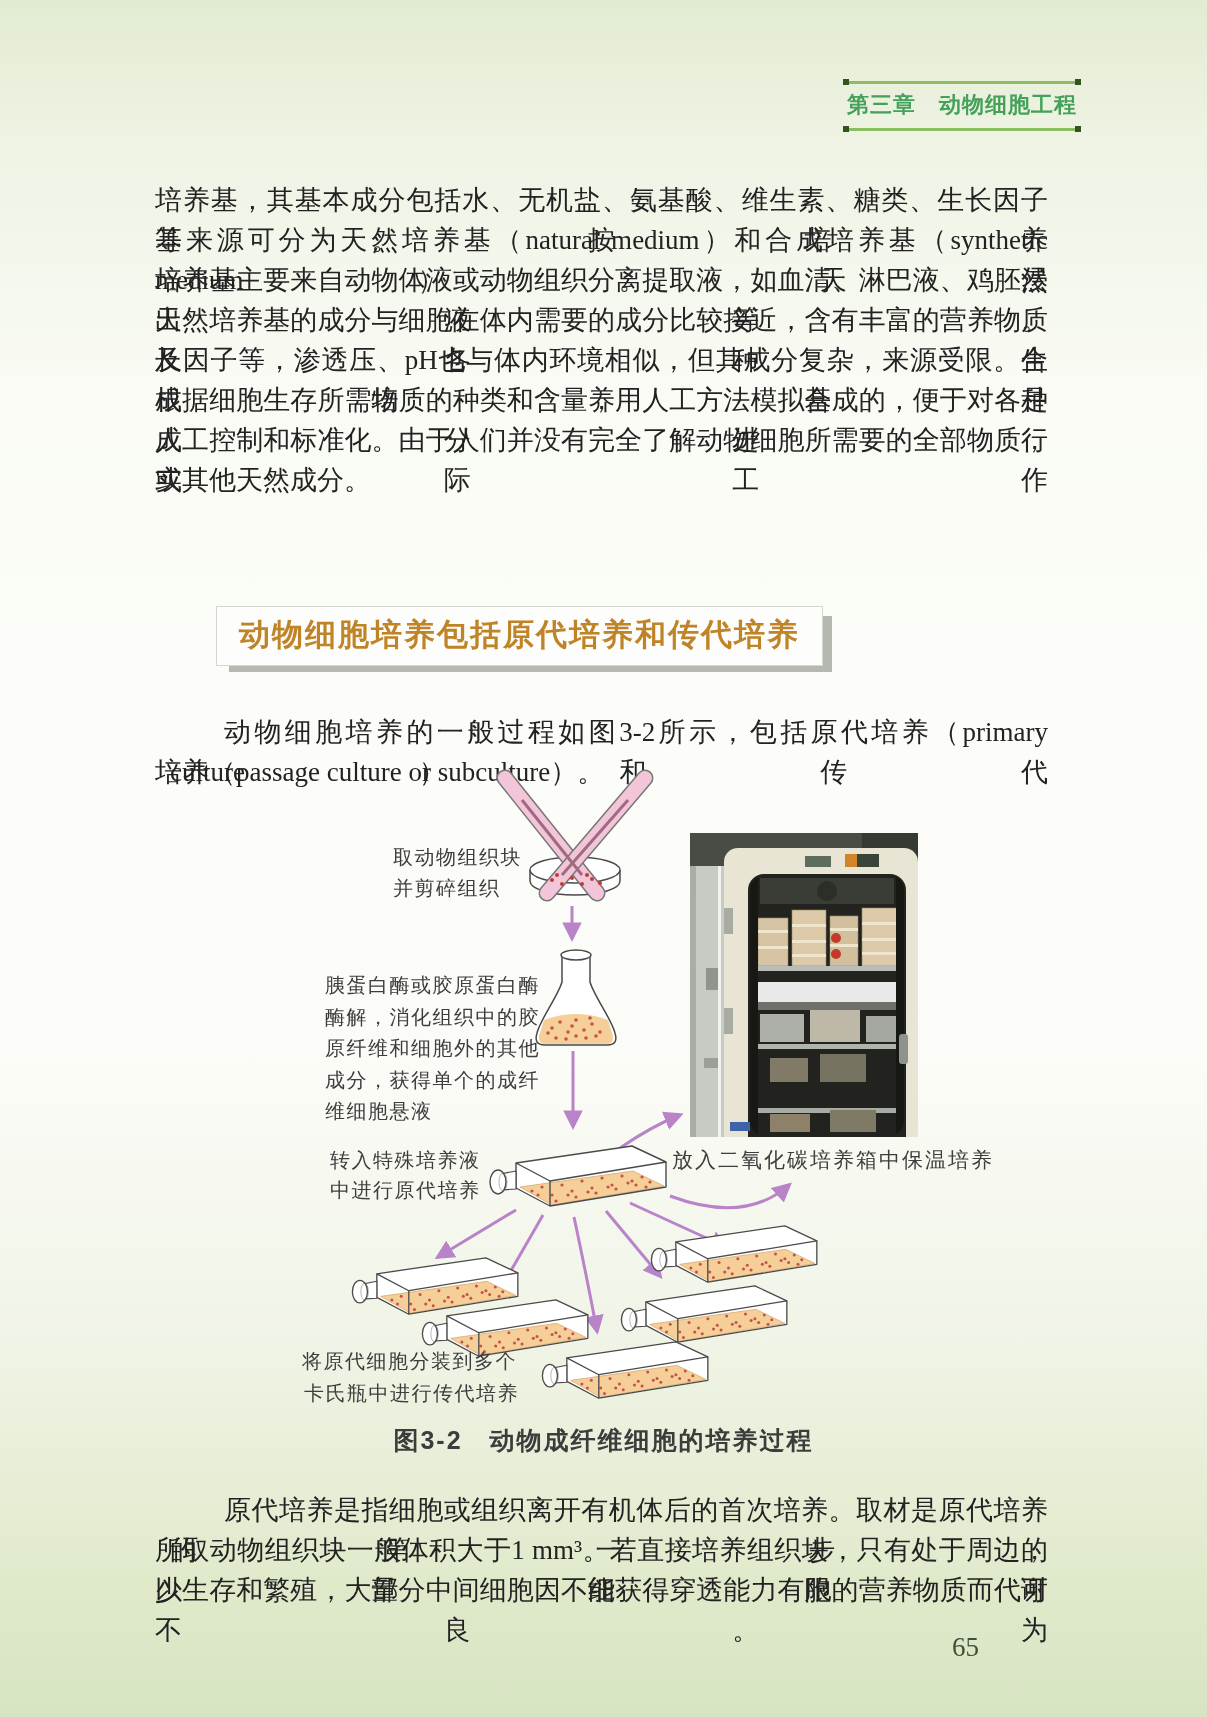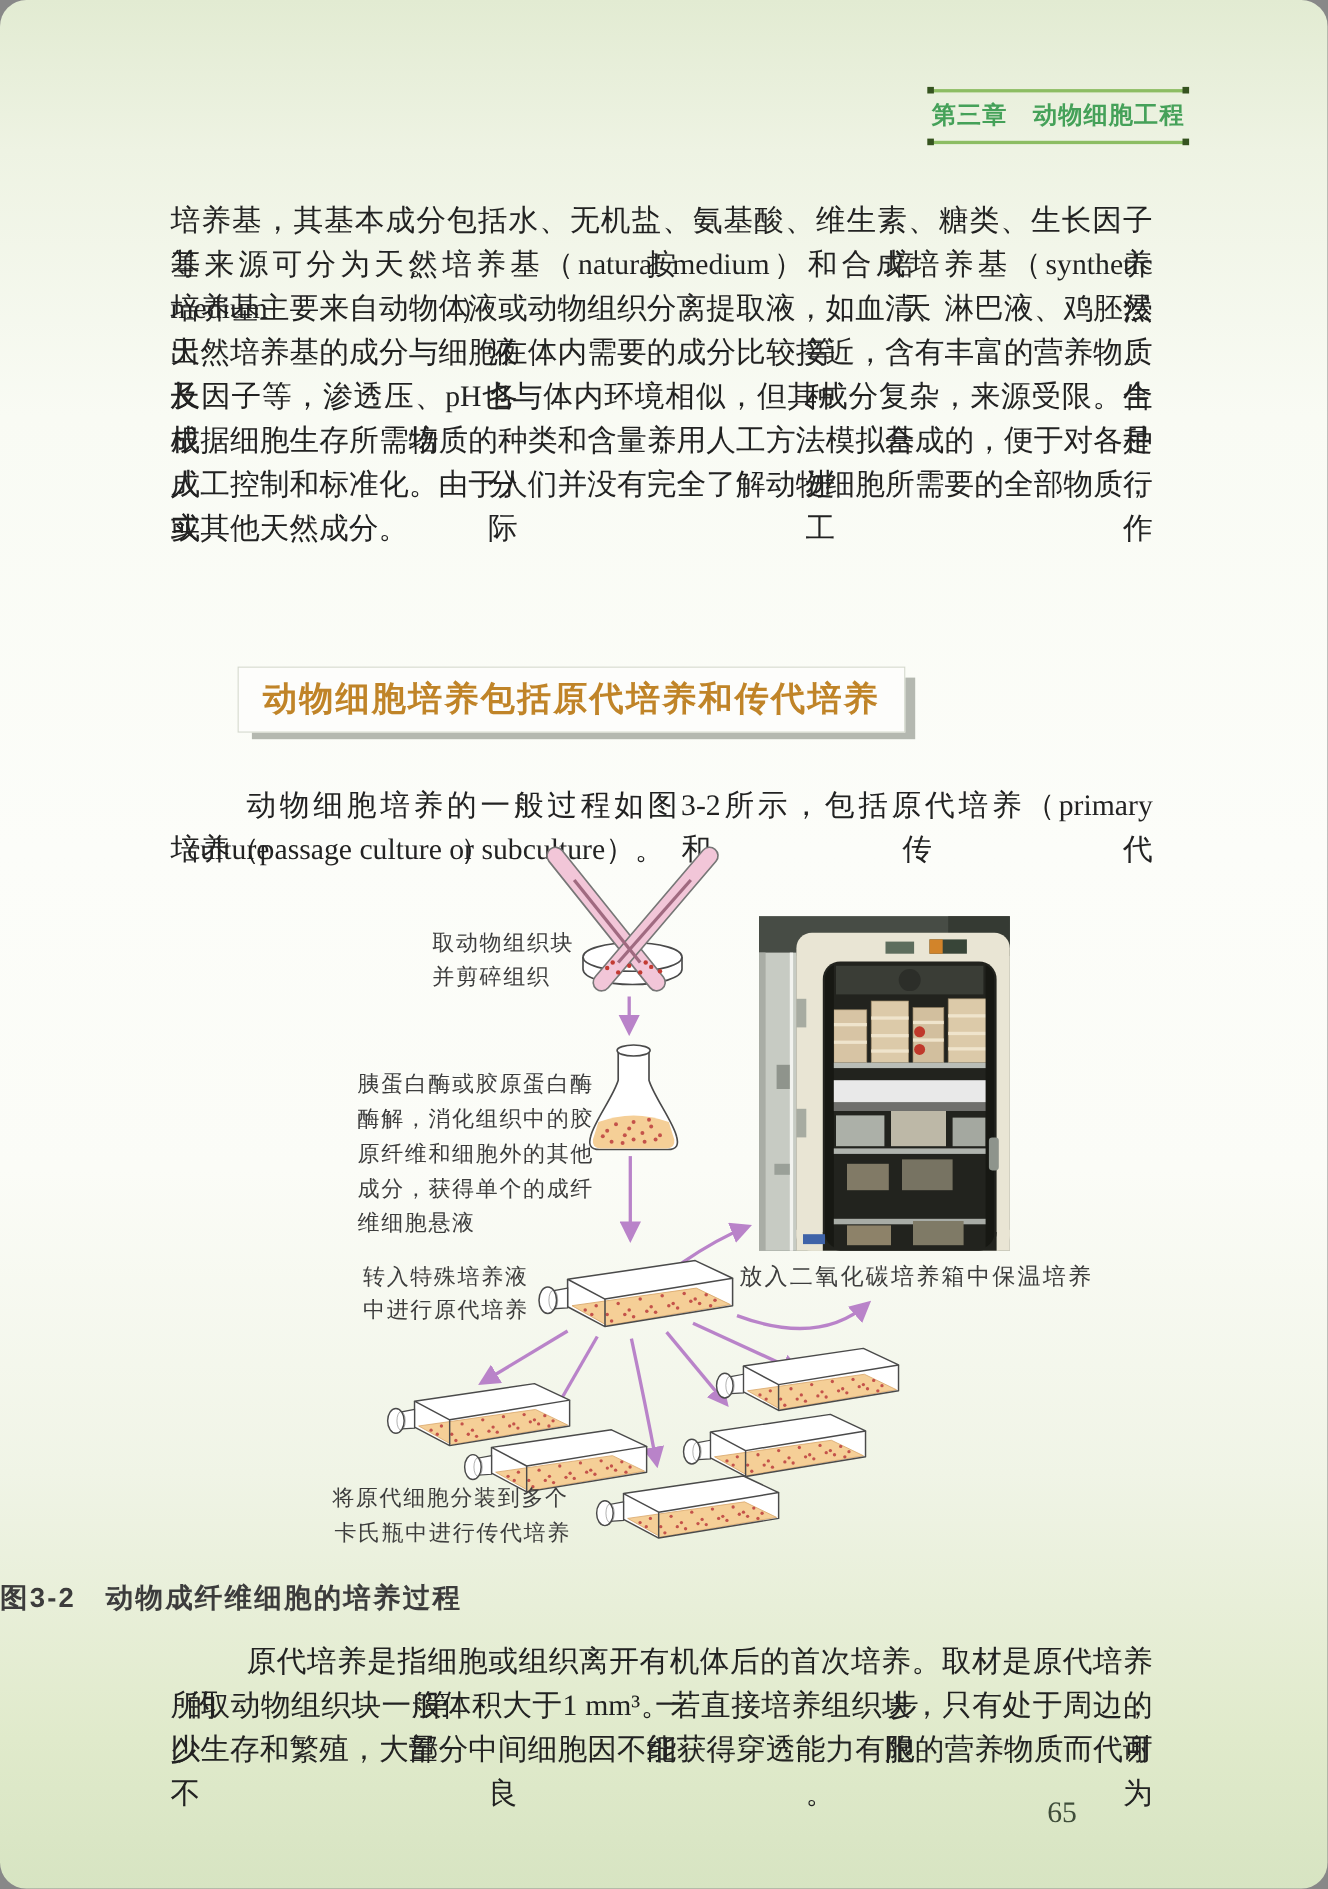--- a/index.html
+++ b/index.html
@@ -1,19 +1,19 @@
 <!DOCTYPE html>
 <html><head>
 <meta charset="utf-8">
 <style>
   html,body{margin:0;padding:0;background:#888;}
   .page{
     position:relative;width:1207px;height:1717px;margin:0 auto;overflow:hidden;
     background:linear-gradient(180deg,#e2ebd2 0%,#eef3e3 8%,#f9fbf4 22%,#fcfdf9 45%,#fbfcf7 62%,#f0f4e6 78%,#e0eacb 92%,#d7e4c2 100%);
-    font-family:"Liberation Serif","DejaVu Serif",serif;color:#1f1f1f;border-radius:24px;
+    font-family:"Liberation Serif","DejaVu Serif",serif;color:#1f1f1f;
   }
   
   .chap{position:absolute;left:846px;top:81px;width:232px;font-family:"Liberation Sans","DejaVu Sans",sans-serif;}
   .chap .rule{position:relative;height:3px;background:#8cbd62;}
   .chap .dot{position:absolute;top:-2px;width:6px;height:6px;background:#35531f;}
   .chap .dot.l{left:-3px}.chap .dot.r{right:-3px}
   .chap .title{text-align:center;color:#45a159;font-size:22px;font-weight:bold;letter-spacing:1px;padding:6px 0 8px;}
   
   .para{position:absolute;left:155px;width:893px;font-size:27px;color:#222;}
   .para .ln{height:40px;line-height:40px;text-align:justify;text-justify:inter-ideograph;}
@@ -26,23 +26,23 @@
   }
   .section-box .t{
     font-family:"Liberation Sans","DejaVu Sans",sans-serif;font-weight:bold;
     font-size:31px;color:#c08428;letter-spacing:2px;white-space:nowrap;margin-top:15px;
   }
   
   .figwrap{position:absolute;left:300px;top:758px;width:715px;height:655px;}
   .flabel{font-family:"Liberation Serif","DejaVu Serif",serif;font-size:20px;fill:#3d3d3d;letter-spacing:1.5px;}
   .flabel.big{font-size:21px;letter-spacing:2px;}
   .fig-caption{
-    position:absolute;left:0;top:1424px;width:1207px;text-align:left;
+    position:absolute;left:0;top:1424px;width:1207px;text-align:center;
     font-family:"Liberation Sans","DejaVu Sans",sans-serif;font-weight:bold;
-    font-size:25px;color:#3c3c3c;letter-spacing:2px;margin-top:12px;
+    font-size:25px;color:#3c3c3c;letter-spacing:2px;
   }
   .pagenum{position:absolute;left:952px;top:1632px;font-size:27px;color:#3f4d3a;}
 </style>
 </head>
 <body>
 
 <div class="page">
 
   <div class="chap">
     <div class="rule">

